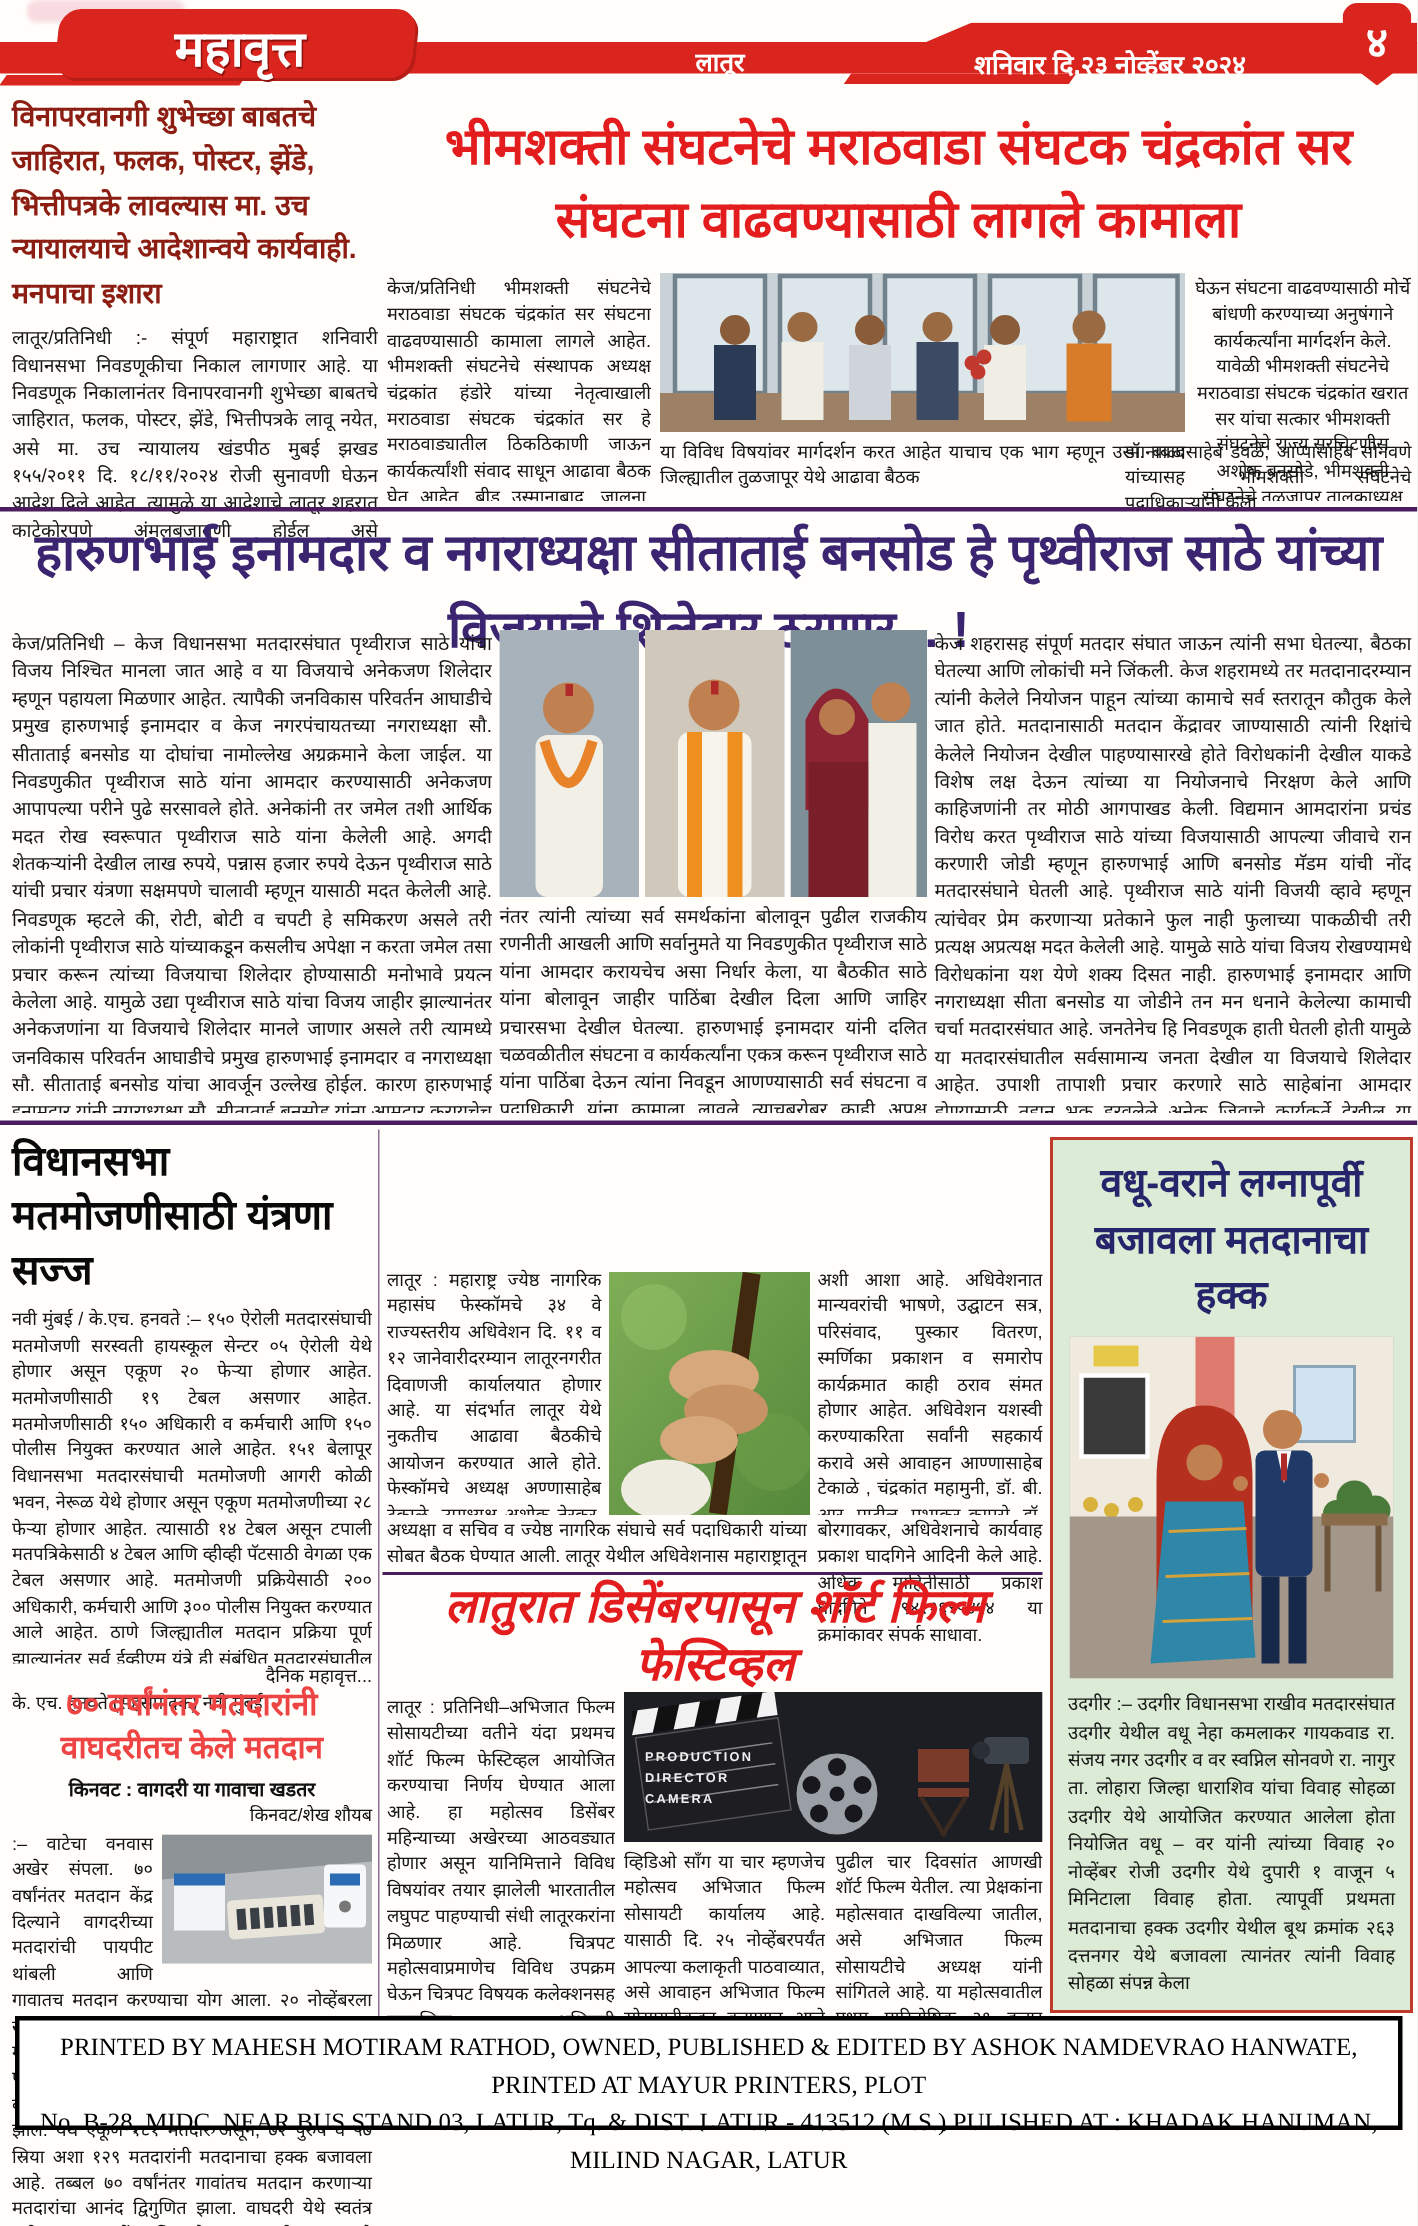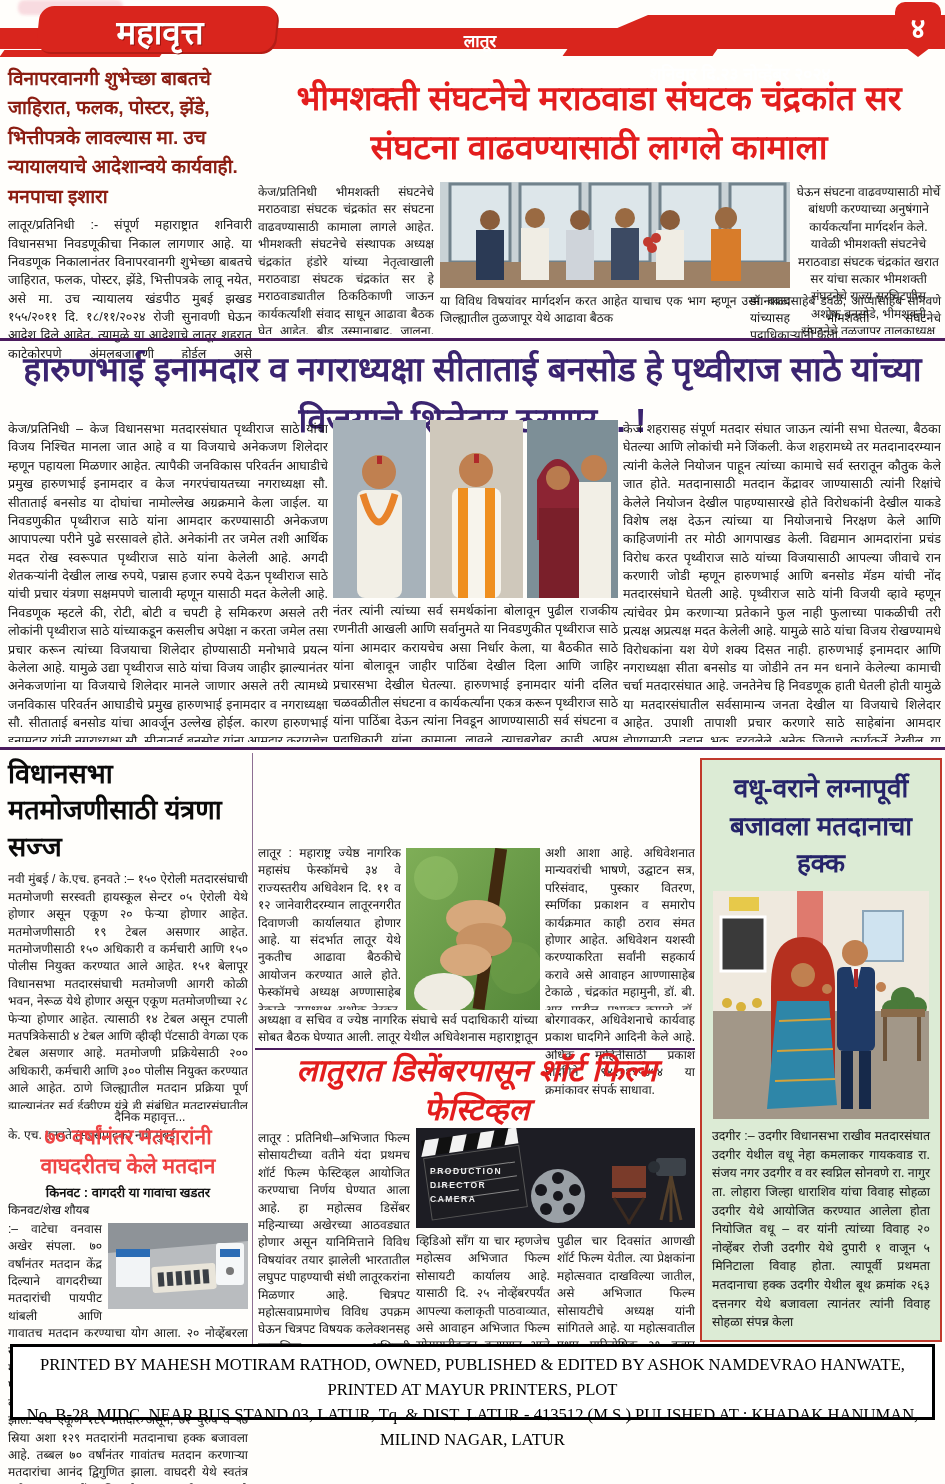--- a/index.html
+++ b/index.html
@@ -36,21 +36,21 @@
 
   <div class="abs" style="left:18px;top:0;width:105px;height:15px;background:#f3bfca;opacity:.55;border-radius:6px;filter:blur(1.5px);"></div>
 
   <div class="abs masthead-bar" style="left:0;top:28px;width:945px;height:21px;"></div>
   <div class="abs masthead-bar" style="left:615px;top:15px;width:330px;height:14px;clip-path:polygon(10% 0,100% 0,100% 100%,0 100%);"></div>
   <div class="abs masthead-bar" style="left:2px;top:50px;width:160px;height:7px;transform:skewX(-35deg);"></div>
   <div class="abs masthead-bar" style="left:565px;top:49px;width:150px;height:7px;transform:skewX(-35deg);"></div>
   <div class="abs" style="left:38px;top:6px;width:238px;height:46px;background:#d9251d;border-radius:14px;transform:skewX(-6deg);box-shadow:2px 2px 0 #b51d16;"></div>
   <div class="abs white" style="left:60px;top:9px;width:200px;text-align:center;font-size:33px;font-weight:bold;text-shadow:1px 1px 0 #8e120d;">महावृत्त</div>
   <div class="abs white" style="left:400px;top:29px;width:160px;text-align:center;font-size:17px;font-weight:bold;">लातूर</div>
-  <div class="abs white" style="left:605px;top:30px;width:270px;text-align:center;font-size:17.5px;font-weight:bold;margin-top:31px;">शनिवार दि.२३ नोव्हेंबर २०२४</div>
+  <div class="abs white" style="left:605px;top:30px;width:270px;text-align:center;font-size:17.5px;font-weight:bold;">शनिवार दि.२३ नोव्हेंबर २०२४</div>
   <div class="abs" style="left:895px;top:2px;width:46px;height:55px;background:#d9251d;border-radius:10px 10px 0 0;clip-path:polygon(0 0,100% 0,100% 68%,50% 100%,0 68%);"></div>
   <div class="abs white" style="left:895px;top:8px;width:46px;text-align:center;font-size:28px;font-weight:bold;">४</div>
 
   <div class="abs" style="left:8px;top:64px;width:244px;height:272px;">
     <div style="color:#8c1d12;font-weight:bold;font-size:19px;line-height:1.55;">विनापरवानगी शुभेच्छा बाबतचे जाहिरात, फलक, पोस्टर, झेंडे, भित्तीपत्रके लावल्यास मा. उच न्यायालयाचे आदेशान्वये कार्यवाही. मनपाचा इशारा</div>
     <div class="body-txt" style="margin-top:5px;height:142px;">लातूर/प्रतिनिधी :- संपूर्ण महाराष्ट्रात शनिवारी विधानसभा निवडणूकीचा निकाल लागणार आहे. या निवडणूक निकालानंतर विनापरवानगी शुभेच्छा बाबतचे जाहिरात, फलक, पोस्टर, झेंडे, भित्तीपत्रके लावू नयेत, असे मा. उच न्यायालय खंडपीठ मुबई झखड १५५/२०११ दि. १८/११/२०२४ रोजी सुनावणी घेऊन आदेश दिले आहेत. त्यामुळे या आदेशाचे लातूर शहरात काटेकोरपणे अंमलबजावणी होईल असे महानगरपालिकेने स्पष्ट केले आहे. लातूर शहरात कोणीही विनापरवानगी बॅनर, पोस्टर, होर्डींग्ज लावल्यास कारवाई केली जाईल, असा इशारा लातूर शहर महानगरपालिकेने दिला आहे. या बाबत सर्व क्षेत्रीय अधिकाऱ्यांना निर्देश देण्यात आले आहेत, तसेच कुठेही विनापरवानगी बॅनर, पोस्टर लावल्यास तात्काळ कारवाई करण्याची सुचना दिल्या आहेत.</div>
   </div>
 
   <div class="abs red-head" style="left:258px;top:74px;width:682px;font-size:34px;line-height:1.45;">भीमशक्ती संघटनेचे मराठवाडा संघटक चंद्रकांत सर  संघटना वाढवण्यासाठी लागले कामाला</div>
   <div class="abs body-sm" style="left:258px;top:184px;width:176px;height:150px;">केज/प्रतिनिधी भीमशक्ती संघटनेचे मराठवाडा संघटक चंद्रकांत सर संघटना वाढवण्यासाठी कामाला लागले आहेत. भीमशक्ती संघटनेचे संस्थापक अध्यक्ष चंद्रकांत हंडोरे यांच्या नेतृत्वाखाली मराठवाडा संघटक चंद्रकांत सर हे मराठवाड्यातील ठिकठिकाणी जाऊन कार्यकर्त्यांशी संवाद साधून आढावा बैठक घेत आहेत. बीड उस्मानाबाद, जालना, लातूर सह इतरही जिल्ह्यात आढावा बैठका घेऊन कार्यकर्त्यांना मार्गदर्शन करून भीमशक्ती संघटना कशी वाढवायची व संघटन कसे करून नागरिकांच्या प्रश्नावर कोणत्या प्रकारे आवाज उठवायचा व कसे प्रश्न सोडवायचे</div>
@@ -128,28 +128,28 @@
   </div>
   <div class="abs body-txt" style="left:333px;top:602px;width:285px;height:140px;">नंतर त्यांनी त्यांच्या सर्व समर्थकांना बोलावून पुढील राजकीय रणनीती आखली आणि सर्वानुमते या निवडणुकीत पृथ्वीराज साठे यांना आमदार करायचेच असा निर्धार केला, या बैठकीत साठे यांना बोलावून जाहीर पाठिंबा देखील दिला आणि जाहिर प्रचारसभा देखील घेतल्या. हारुणभाई इनामदार यांनी दलित चळवळीतील संघटना व कार्यकर्त्यांना एकत्र करून पृथ्वीराज साठे यांना पाठिंबा देऊन त्यांना निवडून आणण्यासाठी सर्व संघटना व पदाधिकारी यांना कामाला लावले त्याचबरोबर काही अपक्ष उमेदवारांचा देखील पृथ्वीराज साठे यांना पाठिंबा घेण्यासाठी त्यांनी प्रयत्न करून साठे साहेबांना पाठिंबा दिल्या होता. आता केज मतदारसंघात परिवर्तन करायचेच या मतदारसंघातील जुलमी राजवट संपवायचीच आणि त्यासाठी पृथ्वीराज साठे यांना तन मन धन लावून विजयी करायचे म्हणून ते कामाला लागले. प्रचार काळात उमेदवारापेक्षाही त्यांची अधिक गती दिसून येत होती.</div>
   <div class="abs body-txt" style="left:623px;top:420px;width:318px;height:322px;">केज शहरासह संपूर्ण मतदार संघात जाऊन त्यांनी सभा घेतल्या, बैठका घेतल्या आणि लोकांची मने जिंकली. केज शहरामध्ये तर मतदानादरम्यान त्यांनी केलेले नियोजन पाहून त्यांच्या कामाचे सर्व स्तरातून कौतुक केले जात होते. मतदानासाठी मतदान केंद्रावर जाण्यासाठी त्यांनी रिक्षांचे केलेले नियोजन देखील पाहण्यासारखे होते विरोधकांनी देखील याकडे विशेष लक्ष देऊन त्यांच्या या नियोजनाचे निरक्षण केले आणि काहिजणांनी तर मोठी आगपाखड केली. विद्यमान आमदारांना प्रचंड विरोध करत पृथ्वीराज साठे यांच्या विजयासाठी आपल्या जीवाचे रान करणारी जोडी म्हणून हारुणभाई आणि बनसोड मॅडम यांची नोंद मतदारसंघाने घेतली आहे. पृथ्वीराज साठे यांनी विजयी व्हावे म्हणून त्यांचेवर प्रेम करणाऱ्या प्रतेकाने फुल नाही फुलाच्या पाकळीची तरी प्रत्यक्ष अप्रत्यक्ष मदत केलेली आहे. यामुळे साठे यांचा विजय रोखण्यामधे विरोधकांना यश येणे शक्य दिसत नाही. हारुणभाई इनामदार आणि नगराध्यक्षा सीता बनसोड या जोडीने तन मन धनाने केलेल्या कामाची चर्चा मतदारसंघात आहे. जनतेनेच हि निवडणूक हाती घेतली होती यामुळे या मतदारसंघातील सर्वसामान्य जनता देखील या विजयाचे शिलेदार आहेत. उपाशी तापाशी प्रचार करणारे साठे साहेबांना आमदार होण्यासाठी तहान भूक हरवलेले अनेक जिवाचे कार्यकर्ते देखील या विजयाचे शिल्पकार असणार आहेत. पाच हजार, दहा हजार, पन्नास हजार, एक लाख रुपये मदत करणारे सुद्धा अनेकजण पृथ्वीराज साठे यांना निवडून आणण्यासाठी मदतीला आले आहेत त्यांच्याही कामाचे कौतुक होत आहे.</div>
 
   <div class="abs rule-h" style="left:0;top:747px;width:945px;"></div>
   <div class="abs rule-v" style="left:252px;top:753px;height:640px;"></div>
 
   <div class="abs" style="left:8px;top:756px;width:240px;">
     <div style="font-size:27px;font-weight:bold;line-height:1.35;color:#0a0a0a;">विधानसभा मतमोजणीसाठी यंत्रणा सज्ज</div>
     <div class="body-sm" style="margin-top:6px;height:238px;">नवी मुंबई / के.एच. हनवते :– १५० ऐरोली मतदारसंघाची मतमोजणी सरस्वती हायस्कूल सेन्टर ०५ ऐरोली येथे होणार असून एकूण २० फेऱ्या होणार आहेत. मतमोजणीसाठी १९ टेबल असणार आहेत. मतमोजणीसाठी १५० अधिकारी व कर्मचारी आणि १५० पोलीस नियुक्त करण्यात आले आहेत. १५१ बेलापूर विधानसभा मतदारसंघाची मतमोजणी आगरी कोळी भवन, नेरूळ येथे होणार असून एकूण मतमोजणीच्या २८ फेऱ्या होणार आहेत. त्यासाठी १४ टेबल असून टपाली मतपत्रिकेसाठी ४ टेबल आणि व्हीव्ही पॅटसाठी वेगळा एक टेबल असणार आहे. मतमोजणी प्रक्रियेसाठी २०० अधिकारी, कर्मचारी आणि ३०० पोलीस नियुक्त करण्यात आले आहेत. ठाणे जिल्ह्यातील मतदान प्रक्रिया पूर्ण झाल्यानंतर सर्व ईव्हीएम यंत्रे ही संबंधित मतदारसंघातील स्ट्राँगरुममध्ये अत्यंत चोख सुरक्षा व्यवस्थेत ठेवण्यात आली आहेत. ही ईव्हीएम यंत्रणे निवडणूक निरीक्षक, निवडणूक निर्णय अधिकारी, उमेदवारांचे निवडणूक प्रतिनिधी यांच्या उपस्थितीत सिलबंद करण्यात आल्या आहेत. तसेच स्ट्राँगरुम भोवती केंद्रीय राखीव पोलीस दल, राज्य राखीव पोलीस दल व स्थानिक पोलीस अशी त्रिस्तरीय सुरक्षा यंत्रणा तैनात करण्यात आली आहे.</div>
-    <div class="body-sm" style="text-align:center;margin-left:44px;">दैनिक महावृत्त...</div>
+    <div class="body-sm" style="text-align:right;margin-left:44px;">दैनिक महावृत्त...</div>
     <div class="body-sm" style="text-align:left;">के. एच. हनवते (सहसंपादक) नवी मुंबई</div>
   </div>
 
   <div class="abs" style="left:8px;top:1122px;width:240px;height:272px;">
     <div style="font-size:21px;font-weight:bold;text-align:center;line-height:1.4;color:#ef4444;">७० वर्षांनंतर मतदारांनी वाघदरीतच केले मतदान</div>
     <div style="font-size:13px;font-weight:bold;text-align:center;margin-top:2px;">किनवट : वागदरी या गावाचा खडतर</div>
-    <div style="font-size:12px;text-align:left;margin-bottom:3px;">किनवट/शेख शौयब</div>
+    <div style="font-size:12px;text-align:right;margin-bottom:3px;">किनवट/शेख शौयब</div>
     <div class="photo" style="float:right;width:140px;height:86px;margin:2px 0 4px 6px;">
       <svg viewBox="0 0 140 86" preserveAspectRatio="none">
         <rect width="140" height="86" fill="#8e9398"></rect>
         <polygon points="0,30 140,18 140,86 0,86" fill="#b9bcbf"></polygon>
         <rect x="8" y="30" width="34" height="34" fill="#f2f4f6"></rect>
           <rect x="8" y="26" width="34" height="8" fill="#2b6cb5"></rect>
         <g transform="rotate(-4 75 55)">
           <rect x="44" y="42" width="64" height="26" rx="3" fill="#e9e5da"></rect>
           <g fill="#3a3f45">
               <rect x="50" y="48" width="6" height="14"></rect>

